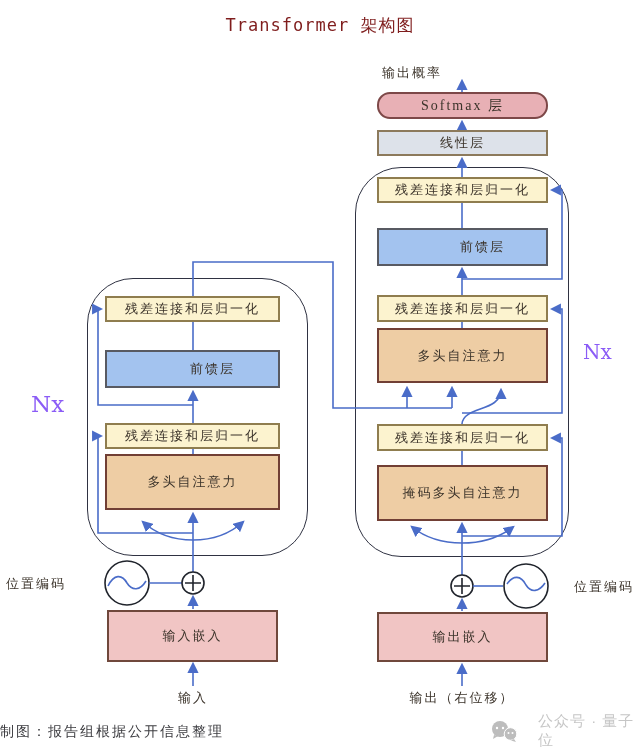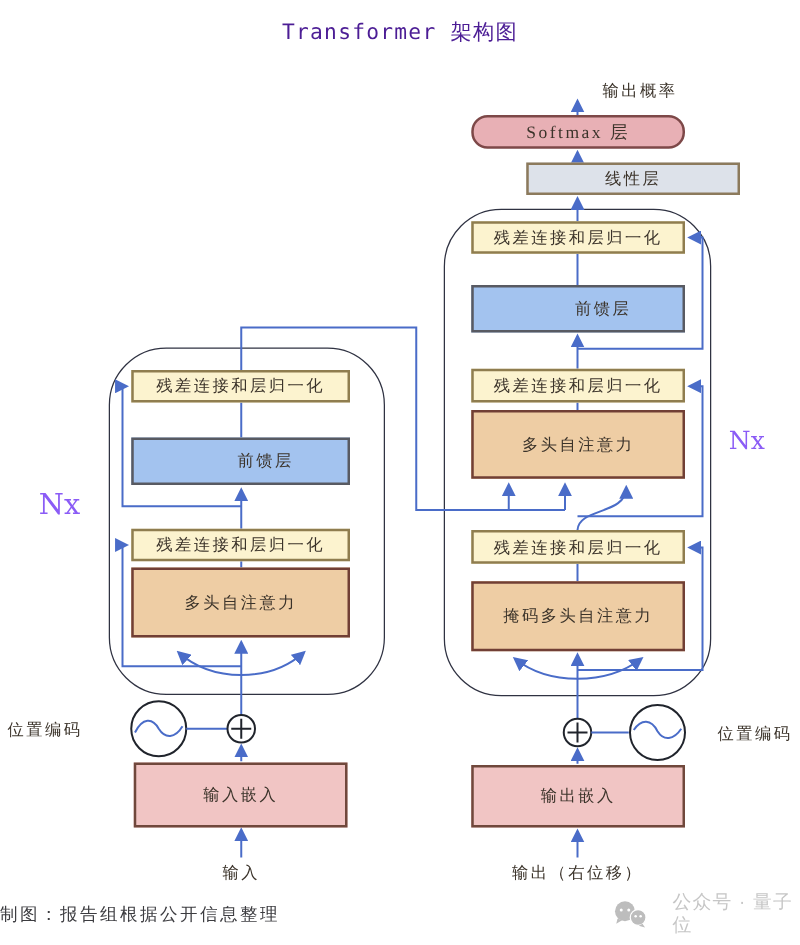--- a/index.html
+++ b/index.html
@@ -5,31 +5,31 @@
   html,body{margin:0;padding:0;}
   .canvas{
     position:relative; width:640px; height:756px; background:#ffffff;
     font-family:"Liberation Sans", sans-serif; overflow:hidden;
     color:#33302c;
   }
   .abs{position:absolute;}
   .title{
     left:0; top:14px; width:640px; text-align:center;
     font-family:"DejaVu Sans Mono", monospace;
-    font-size:17px; color:#4c1d95; letter-spacing:1px;
+    font-size:17px; color:#7f1d1d; letter-spacing:1px;
   }
   .box{
     position:absolute; box-sizing:border-box; border:2px solid #000;
     display:flex; align-items:center; justify-content:center;
     font-family:"Liberation Serif", serif;
     font-size:13px; letter-spacing:2px; color:#3b332a;
     z-index:6;
   }
   .softmax{background:var(--softmax-fill); border-color:var(--softmax-border); font-size:14px;border-radius:13px;}
-  .linear{background:var(--linear-fill); border-color:var(--linear-border);margin-left:44px;}
+  .linear{background:var(--linear-fill); border-color:var(--linear-border);}
   .addnorm{background:var(--addnorm-fill); border-color:var(--addnorm-border);}
   .ffn{background:var(--ffn-fill); border-color:var(--ffn-border);padding-left:40px;}
   .attn{background:var(--attn-fill); border-color:var(--attn-border);}
   .emb{background:var(--emb-fill); border-color:var(--emb-border);}
   .container{
     position:absolute; box-sizing:border-box;
     border:1.5px solid var(--container-border); border-radius:46px;
     background:transparent; z-index:2;
   }
   .nx{
@@ -114,21 +114,21 @@
     <circle class="circ" cx="193" cy="583" r="11"></circle>
     <path class="blk" d="M185,583 L201,583 M193,575 L193,591"></path>
 
     <circle class="circ" cx="462" cy="586" r="11"></circle>
     <path class="blk" d="M454,586 L470,586 M462,578 L462,594"></path>
     <path class="wire" d="M473,586 L503,586"></path>
     <circle class="circ" cx="526" cy="586" r="22"></circle>
     <path class="wire" d="M507,584 C513,575 521,575 526,585 C531,593 539,592 545,583"></path>
   </svg>
 
-  <div class="small-label" style="left:382px; top:64px; width:160px; text-align:right;">输出概率</div>
+  <div class="small-label" style="left:382px; top:64px; width:160px; text-align:left;">输出概率</div>
   <div class="box softmax" style="left:377px; top:92px; width:171px; height:27px;">Softmax 层</div>
   <div class="box linear" style="left:377px; top:130px; width:171px; height:26px;">线性层</div>
 
   <div class="box addnorm" style="left:377px; top:177px; width:171px; height:26px;">残差连接和层归一化</div>
   <div class="box ffn" style="left:377px; top:228px; width:171px; height:38px;">前馈层</div>
   <div class="box addnorm" style="left:377px; top:295px; width:171px; height:27px;">残差连接和层归一化</div>
   <div class="box attn" style="left:377px; top:328px; width:171px; height:55px;">多头自注意力</div>
   <div class="box addnorm" style="left:377px; top:424px; width:171px; height:27px;">残差连接和层归一化</div>
   <div class="box attn" style="left:377px; top:465px; width:171px; height:56px;">掩码多头自注意力</div>
 

